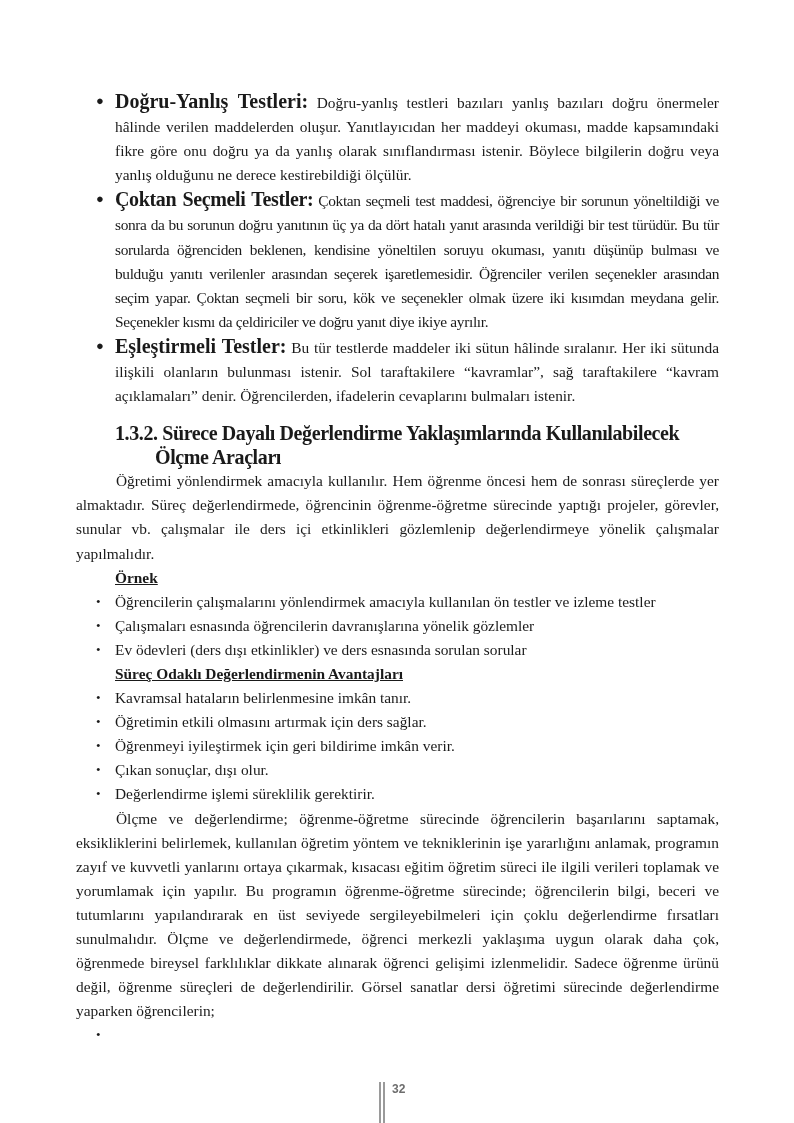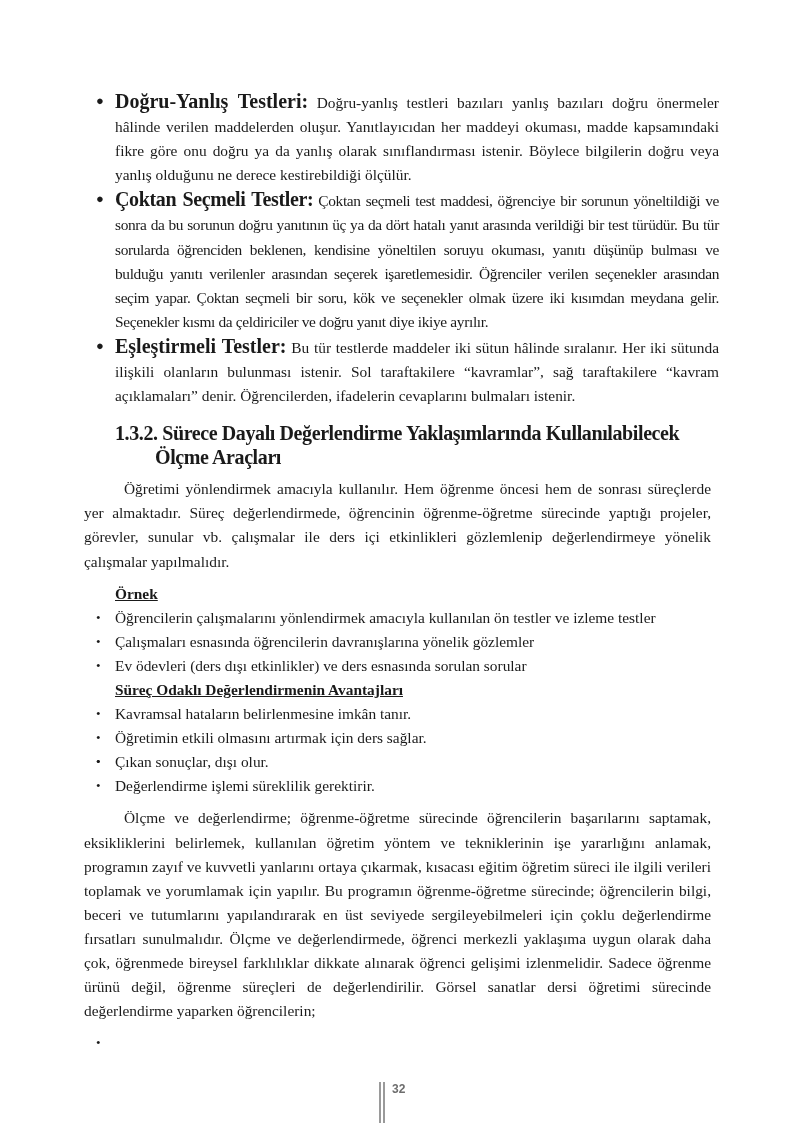--- a/index.html
+++ b/index.html
@@ -20,21 +20,21 @@
       position: absolute; left: 20px; top: 0; font-size: 13px;
     }
     .bullet-list.plain li { text-align: left; }
     .term { font-weight: bold; font-size: 20px; margin-top: 27px; }
     .condensed { letter-spacing: -0.35px; }
     .section-heading {
       margin: 13px 0 0 0; padding-left: 39px;
       font-size: 20px; line-height: 24px; font-weight: bold; letter-spacing: -0.4px;
     }
     .section-heading .line2 { display: block; padding-left: 40px; }
-    p.para { margin: 8px; text-indent: 40px; text-align: justify; font-family: Liberation Serif, serif; }
+    p.para { margin: 0; text-indent: 40px; text-align: justify; font-family: Liberation Serif, serif; }
     .subheading { margin: 0; padding-left: 39px; font-weight: bold; font-size: 15.4px; text-decoration: underline; }
     .footer {
       position: absolute; left: 379px; top: 1082px; width: 60px; height: 41px;
     }
     .footer .rule {
       position: absolute; left: 0; top: 0; width: 2px; height: 41px;
       border-left: 2px solid #9a9a9a; border-right: 2px solid #9a9a9a;
     }
     .footer .page-number {
       position: absolute; left: 13px; top: 0px;
@@ -73,21 +73,21 @@
   <ul class="bullet-list plain">
     <li><span class="bullet">•</span><span>Öğrencilerin çalışmalarını yönlendirmek amacıyla kullanılan ön testler ve izleme testler</span></li>
     <li><span class="bullet">•</span><span>Çalışmaları esnasında öğrencilerin davranışlarına yönelik gözlemler</span></li>
     <li><span class="bullet">•</span><span>Ev ödevleri (ders dışı etkinlikler) ve ders esnasında sorulan sorular</span></li>
   </ul>
 
   <p class="subheading">Süreç Odaklı Değerlendirmenin Avantajları</p>
   <ul class="bullet-list plain">
     <li><span class="bullet">•</span><span>Kavramsal hataların belirlenmesine imkân tanır.</span></li>
     <li><span class="bullet">•</span><span>Öğretimin etkili olmasını artırmak için ders sağlar.</span></li>
-    <li><span class="bullet">•</span></li>
+    <li><span class="bullet">•</span><span>Öğrenmeyi iyileştirmek için geri bildirime imkân verir.</span></li>
     <li><span class="bullet">•</span><span>Çıkan sonuçlar, dışı olur.</span></li>
     <li><span class="bullet">•</span><span>Değerlendirme işlemi süreklilik gerektirir.</span></li>
   </ul>
 
   <p class="para">Ölçme ve değerlendirme; öğrenme-öğretme sürecinde öğrencilerin başarılarını saptamak, eksikliklerini belirlemek, kullanılan öğretim yöntem ve tekniklerinin işe yararlığını anlamak, programın zayıf ve kuvvetli yanlarını ortaya çıkarmak, kısacası eğitim öğretim süreci ile ilgili verileri toplamak ve yorumlamak için yapılır. Bu programın öğrenme-öğretme sürecinde; öğrencilerin bilgi, beceri ve tutumlarını yapılandırarak en üst seviyede sergileyebilmeleri için çoklu değerlendirme fırsatları sunulmalıdır. Ölçme ve değerlendirmede, öğrenci merkezli yaklaşıma uygun olarak daha çok, öğrenmede bireysel farklılıklar dikkate alınarak öğrenci gelişimi izlenmelidir. Sadece öğrenme ürünü değil, öğrenme süreçleri de değerlendirilir. Görsel sanatlar dersi öğretimi sürecinde değerlendirme yaparken öğrencilerin;</p>
 
   <ul class="bullet-list plain condensed">
     <li><span class="bullet">•</span></li>
   </ul>
 </div>

